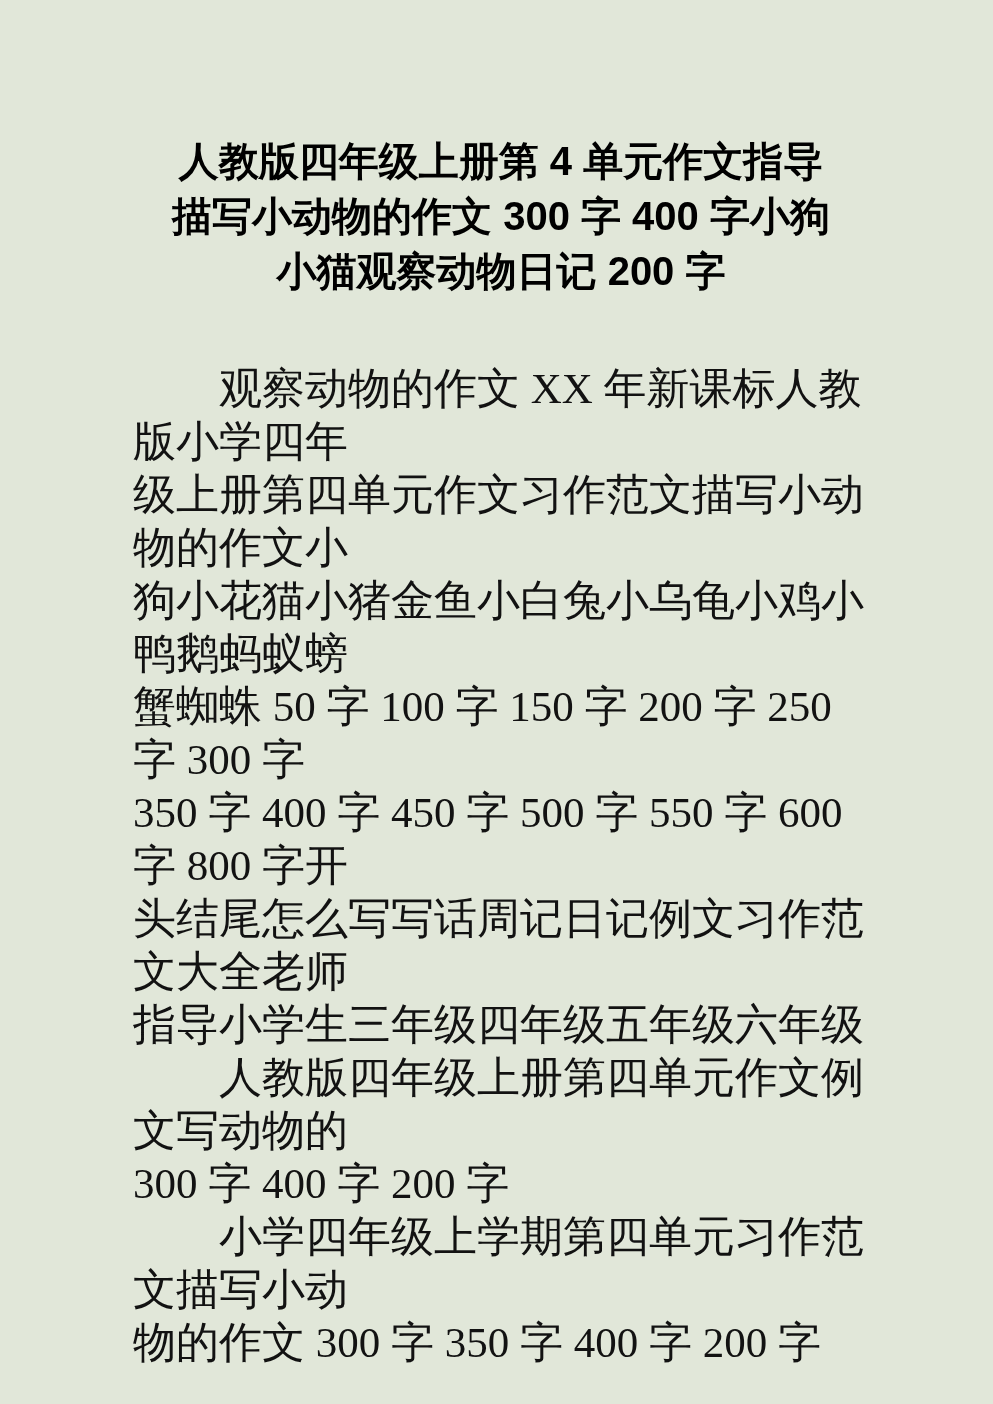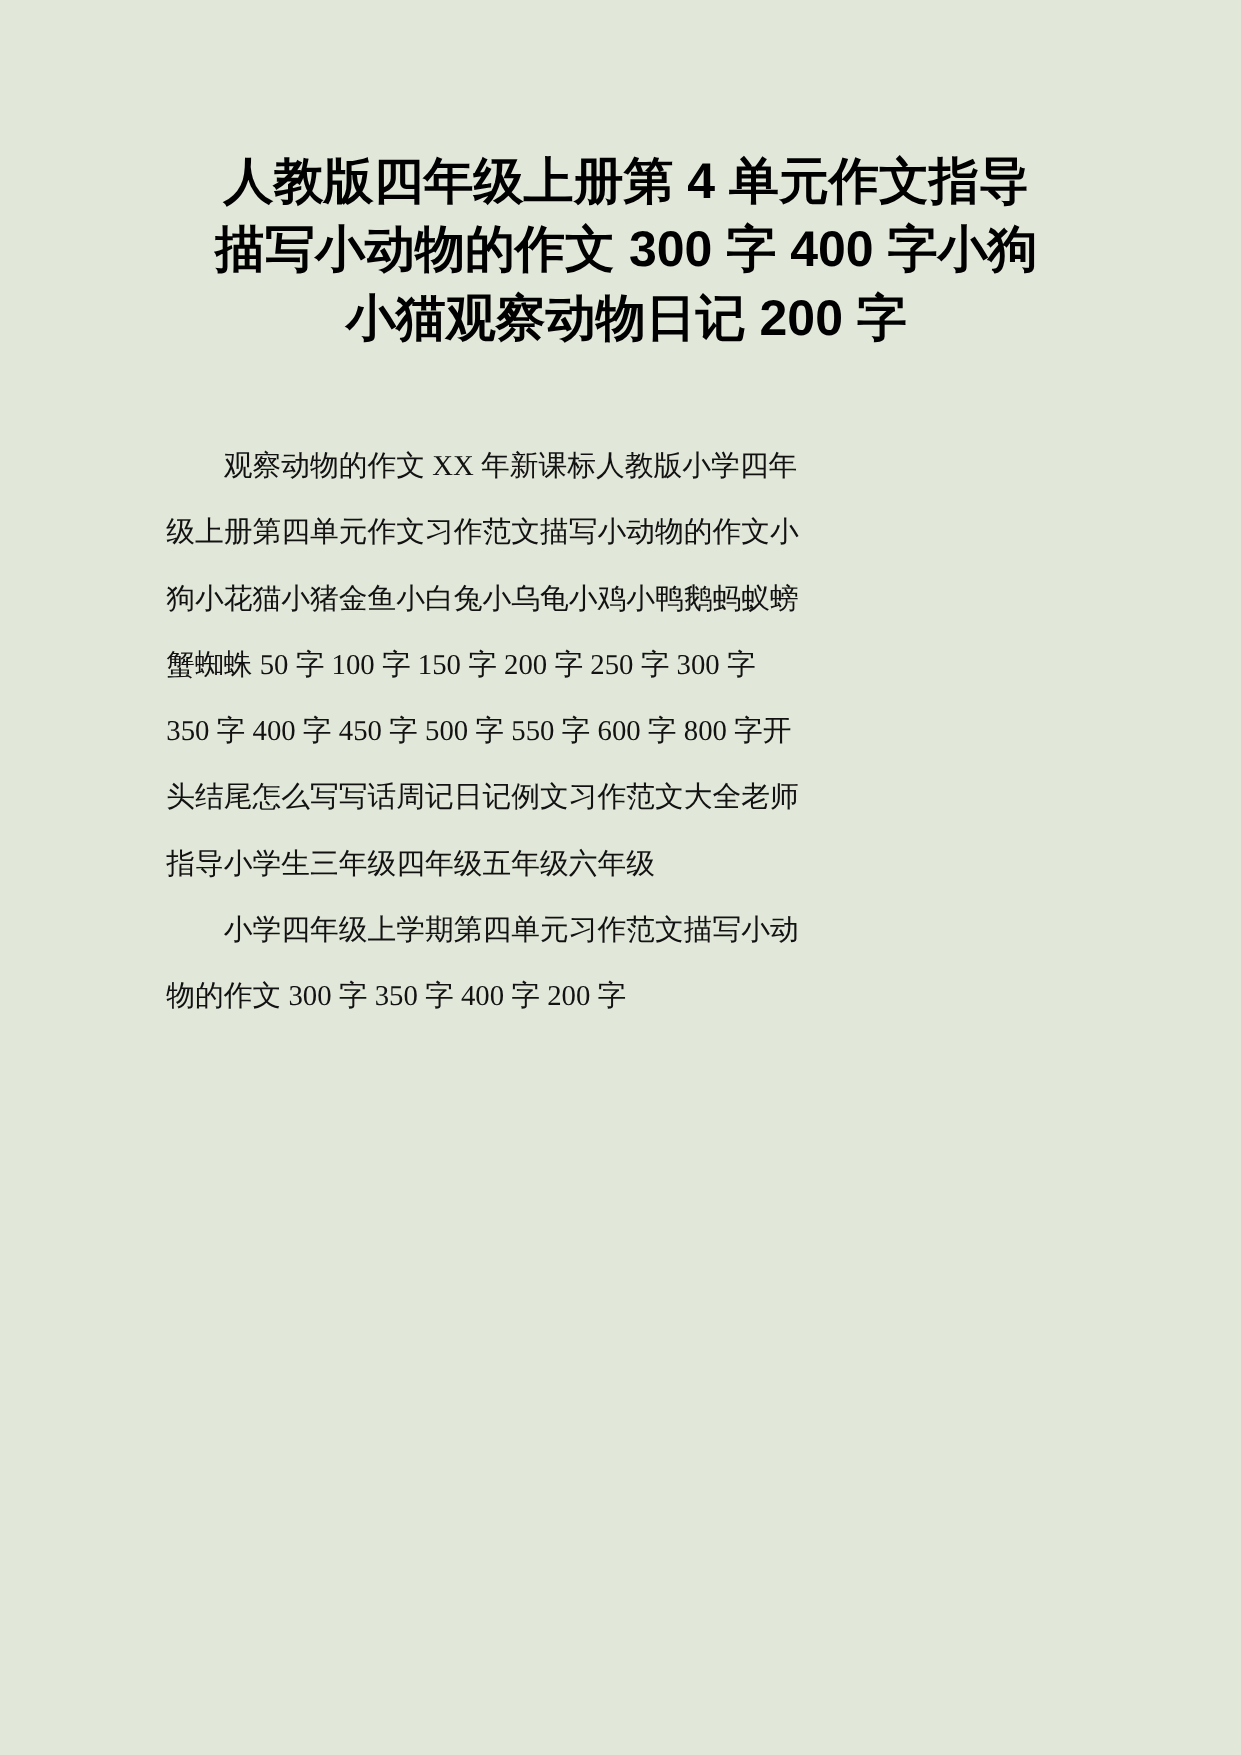--- a/index.html
+++ b/index.html
@@ -10,33 +10,33 @@
     overflow: hidden;
   }
   .page {
     box-sizing: border-box;
     width: 993px;
     height: 1404px;
     padding: 118px 124px 0 133px;
     overflow: hidden;
   }
   .doc-title {
-    margin: 0;
+    margin: 16px;
     font-family: "Liberation Sans", "DejaVu Sans", sans-serif;
     font-weight: 700;
     font-size: 40px;
     line-height: 55px;
     text-align: center;
     white-space: pre-line;
     color: var(--title-color, #000000);
   }
   .doc-body {
     margin-top: 63px;
     font-family: "Liberation Serif", "DejaVu Serif", serif;
-    font-size: 23px;
+    font-size: 43px;
     line-height: 53px;
     color: var(--body-color, #121212);
   }
   .doc-body p {
     margin: 0;
     white-space: pre-line;
     text-indent: 2em;
     text-align: left;
   }
 </style>
@@ -48,16 +48,18 @@
 描写小动物的作文 300 字 400 字小狗
 小猫观察动物日记 200 字</h1>
   <div class="doc-body">
     <p>观察动物的作文 XX 年新课标人教版小学四年
 级上册第四单元作文习作范文描写小动物的作文小
 狗小花猫小猪金鱼小白兔小乌龟小鸡小鸭鹅蚂蚁螃
 蟹蜘蛛 50 字 100 字 150 字 200 字 250 字 300 字
 350 字 400 字 450 字 500 字 550 字 600 字 800 字开
 头结尾怎么写写话周记日记例文习作范文大全老师
 指导小学生三年级四年级五年级六年级</p>
+    <p>人教版四年级上册第四单元作文例文写动物的
+300 字 400 字 200 字</p>
     <p>小学四年级上学期第四单元习作范文描写小动
 物的作文 300 字 350 字 400 字 200 字</p>
   </div>
 </div>
 
 </body></html>

